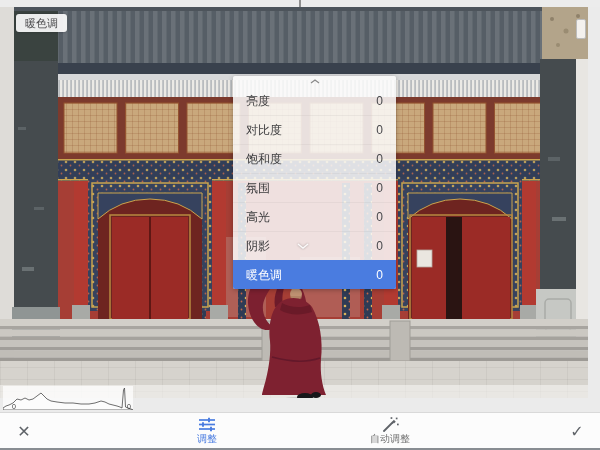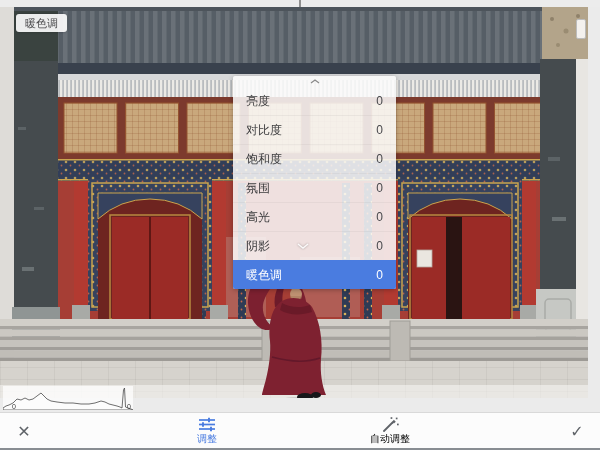--- a/index.html
+++ b/index.html
@@ -56,21 +56,21 @@
     background:#fcfcfc;border-top:1px solid #d9d9d9;z-index:8;
   }
   .bottom-edge{position:absolute;left:0;top:448px;width:600px;height:2px;background:#888d92;z-index:9;}
   .tb-cancel{position:absolute;left:13px;top:7px;width:22px;height:22px;
     font-size:16px;color:#5f6368;display:flex;align-items:center;justify-content:center;cursor:pointer;}
   .tb-confirm{position:absolute;right:12px;top:7px;width:22px;height:22px;
     font-size:16px;color:#5f6368;display:flex;align-items:center;justify-content:center;cursor:pointer;}
   .tb-group{position:absolute;top:4px;display:flex;flex-direction:column;align-items:center;gap:2px;cursor:pointer;}
   .tb-group .lbl{font-size:10px;line-height:10px;}
   .tb-tune{left:207px;transform:translateX(-50%);color:#4a7ce0;}
-  .tb-auto{left:390px;transform:translateX(-50%);color:#000000;}
+  .tb-auto{left:390px;transform:translateX(-50%);color:#737373;}
 </style>
 </head>
 <body>
 
 <div class="top-slider">
   <div class="marker"></div>
 </div>
 
 <div class="photo">
 <svg width="588" height="391" viewBox="0 0 588 391">

